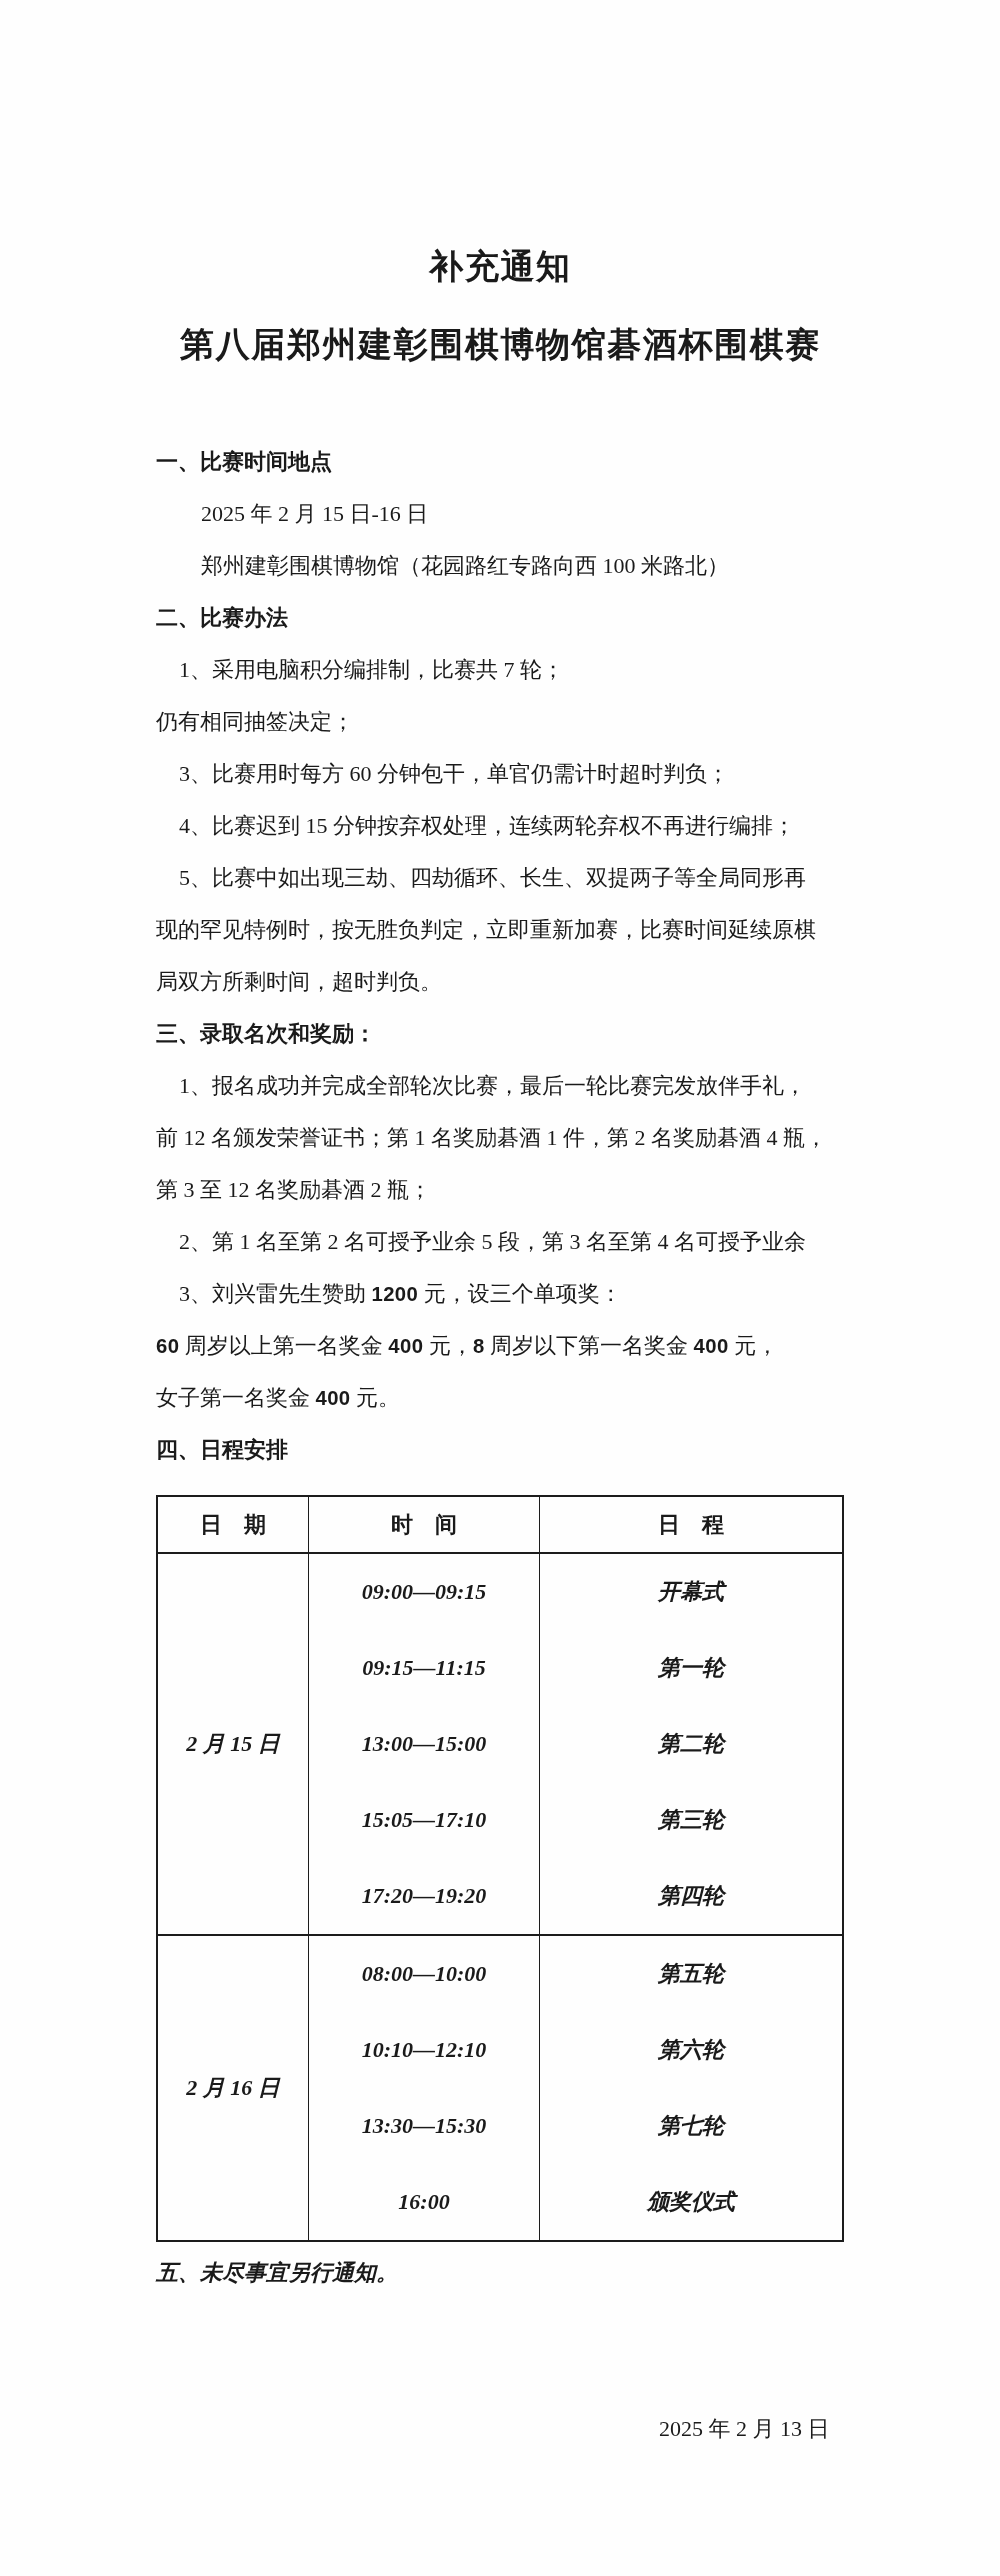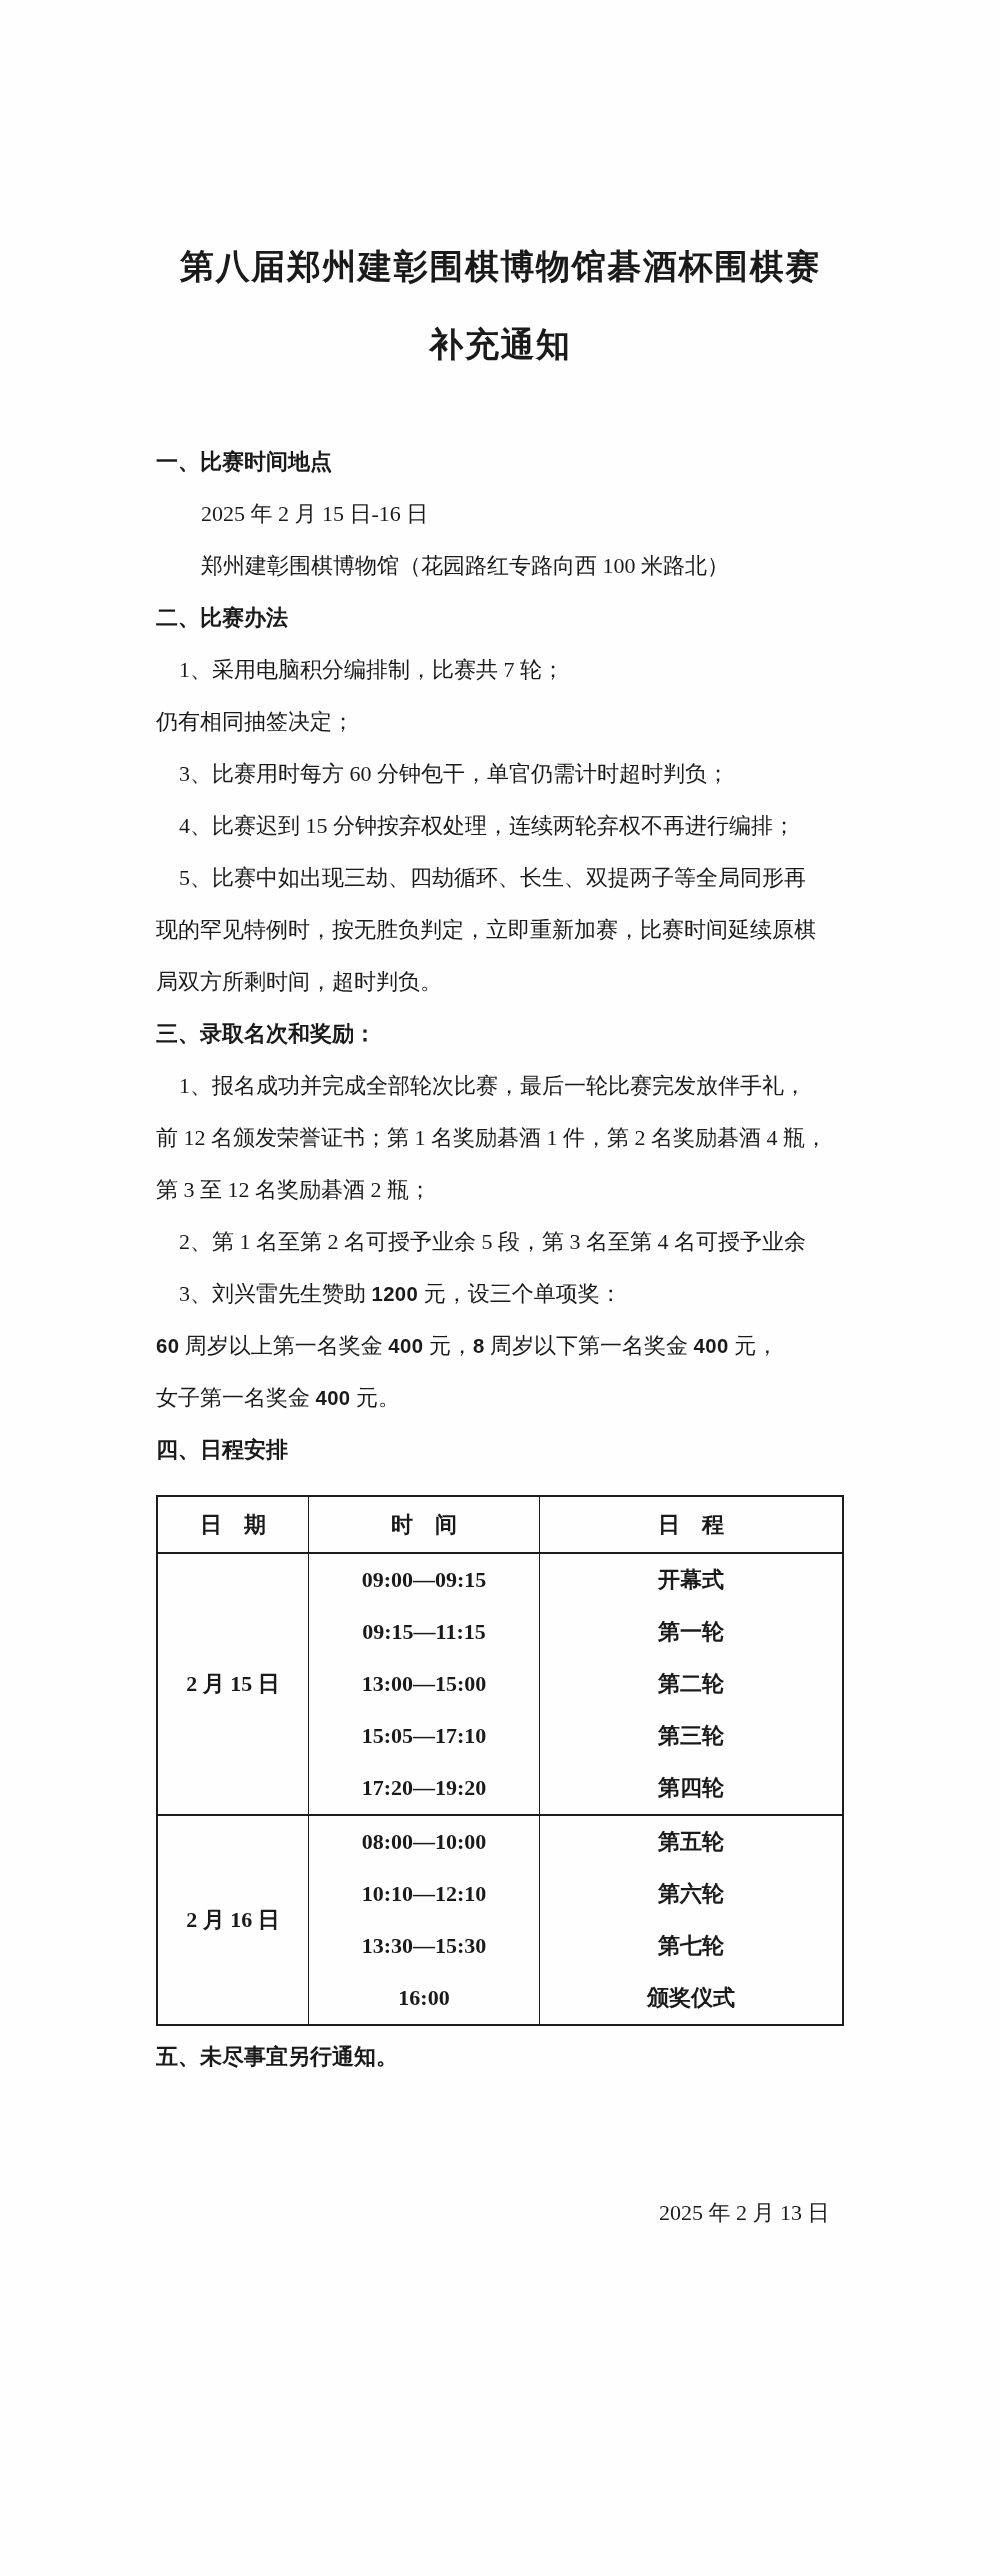--- a/index.html
+++ b/index.html
@@ -46,45 +46,45 @@
     font-weight: 700;
     text-align: center;
     font-size: 22px;
   }
   .schedule th {
     height: 55px;
     border-bottom: 2.3px solid #1c1c1c;
     font-weight: 700;
     padding: 0;
   }
-  .schedule td { height: 52px; padding: 0; font-weight: 700; }
+  .schedule td { height: 52px; padding: 12px; font-weight: 700; font-style: italic; }
   .col-date  { width: 150px; }
   .col-time  { width: 230px; border-left: 1.6px solid #1c1c1c; border-right: 1.6px solid #1c1c1c; }
   .col-event { width: 302px; }
   tr.day-start-2 td { border-top: 2.3px solid #1c1c1c; }
-  .after-table { margin-top: 4.7px; }
+  .after-table { margin-top: 4.7px; font-style: italic; }
   .footer {
     width: 693px;
     margin-left: 156px;
     margin-top: 102px;
     text-align: right;
     font-size: 22px;
     line-height: 55px;
   }
   .footer .org { font-weight: 700; }
   .footer .date-line { padding-right: 19.6px; }
 </style>
 </head>
 <body>
 
 <div class="page">
 
   <div class="doc-title">
+    <div>补充通知</div>
     <div>第八届郑州建彰围棋博物馆碁酒杯围棋赛</div>
-    <div>补充通知</div>
   </div>
 
   <div class="content">
 
     <div class="h first">一、比赛时间地点</div>
     <div class="ind2">2025 年 2 月 15 日-16 日</div>
     <div class="ind2">郑州建彰围棋博物馆（花园路红专路向西 100 米路北）</div>
 
     <div class="h">二、比赛办法</div>
     <div class="ind1">1、采用电脑积分编排制，比赛共 7 轮；</div>

